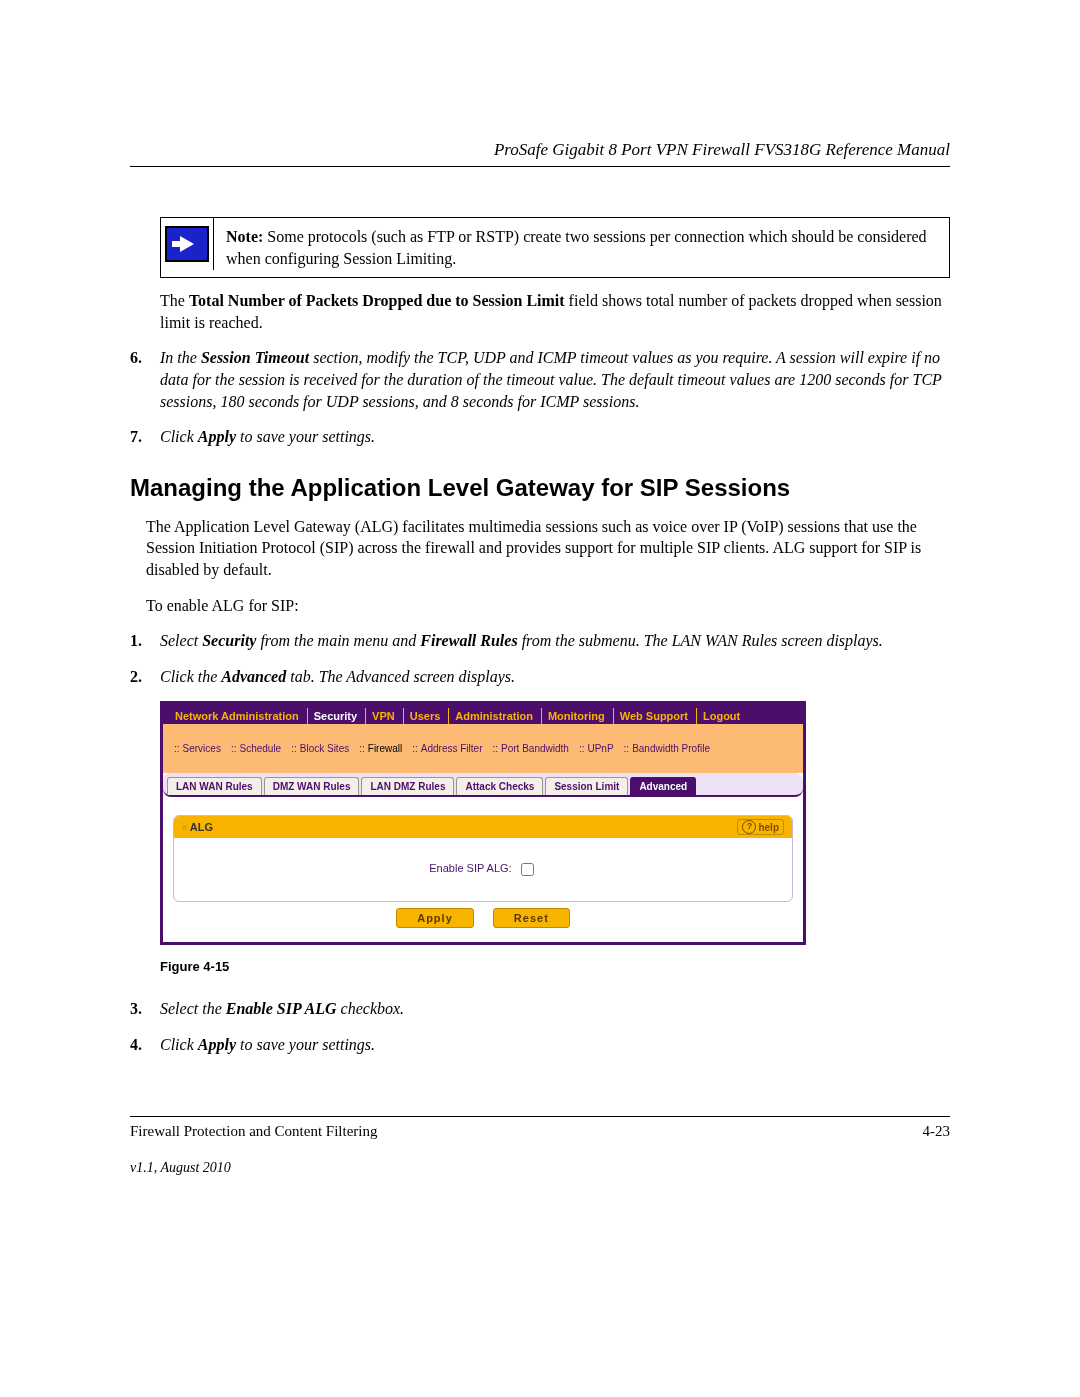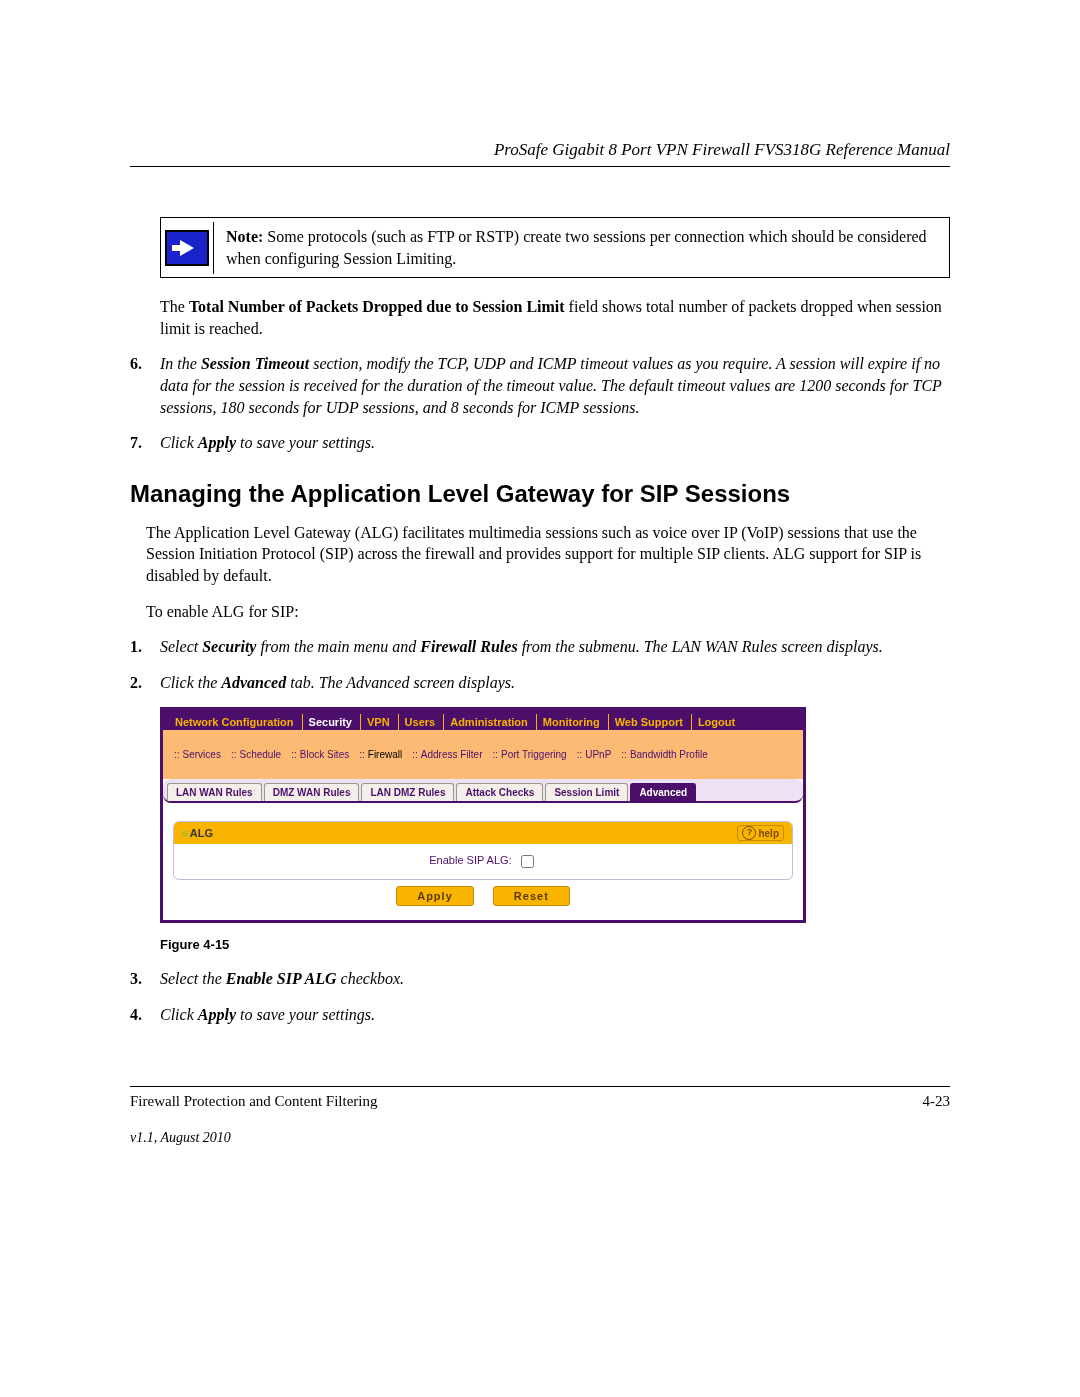--- a/index.html
+++ b/index.html
@@ -22,23 +22,23 @@
     margin-bottom: 6px;
   }
   .header-rule {
     border: none;
     border-top: 1.5px solid #000;
     margin: 0 0 50px 0;
   }
 
   .note-box {
     border: 1.5px solid #000;
-    margin: 0 0 18px 30px;
-    display: flex;
-    align-items: center;
+    margin: 0 0 12px 30px;
+    display: flex;
+    align-items: flex-start;
   }
   .note-icon-cell {
     border-right: 1.5px solid #000;
     width: 54px;
     display:flex;
     align-items:center;
     justify-content:center;
     padding: 8px 4px;
   }
   .note-icon {
@@ -187,21 +187,21 @@
     font-size:10px;
     display:flex; align-items:center; gap:2px;
   }
   .help-q {
     display:inline-block; width:12px;height:12px;
     border:1px solid #7a4b00; border-radius:50%;
     text-align:center; line-height:11px; font-size:9px; font-weight:bold;
   }
   .panel-field-row {
     text-align: center;
-    padding: 8px 0;
+    padding: 22px 0;
     font-size: 11px;
     color: #4b0f6b;
   }
   .panel-field-row input { vertical-align: middle; margin-left:6px; }
 
   .button-row {
     text-align: center;
     padding: 6px 0 2px 0;
   }
   .btn {
@@ -214,21 +214,21 @@
     border: 1px solid #c58b00;
     border-radius: 3px;
     margin: 0 8px;
     letter-spacing: 1px;
   }
 
   .figure-caption {
     font-family: Arial, Helvetica, sans-serif;
     font-weight: bold;
     font-size: 13px;
-    margin: 14px 0 16px 0;
+    margin: 14px 0 24px 0;
   }
 
   .footer-rule {
     border: none;
     border-top: 1.5px solid #000;
     margin: 60px 0 6px 0;
   }
   .footer-line {
     display:flex; justify-content:space-between;
     font-size:15px;
@@ -291,36 +291,36 @@
   <div class="list-item">
     <div class="list-num">2.</div>
     <div class="list-body">
       <span>Click the </span><b>Advanced</b><span> tab. The Advanced screen displays.</span>
     </div>
   </div>
 
   <div class="figure-wrap">
     <div class="screenshot">
       <div class="tabs1" id="tabs1">
-          <span class="tab1">Network Configuration</span>
+          <span class="tab1">Network Administration</span>
           <span class="tab1 active">Security</span>
           <span class="tab1">VPN</span>
           <span class="tab1">Users</span>
           <span class="tab1">Administration</span>
           <span class="tab1">Monitoring</span>
           <span class="tab1">Web Support</span>
           <span class="tab1">Logout</span>
         </div>
       <div class="tabs2" id="tabs2">
           <span class="tab2">Services</span>
           <span class="tab2">Schedule</span>
           <span class="tab2">Block Sites</span>
           <span class="tab2 active">Firewall</span>
           <span class="tab2">Address Filter</span>
-          <span class="tab2">Port Triggering</span>
+          <span class="tab2">Port Bandwidth</span>
           <span class="tab2">UPnP</span>
           <span class="tab2">Bandwidth Profile</span>
         </div>
       <div class="tabs3" id="tabs3">
           <span class="tab3">LAN WAN Rules</span>
           <span class="tab3">DMZ WAN Rules</span>
           <span class="tab3">LAN DMZ Rules</span>
           <span class="tab3">Attack Checks</span>
           <span class="tab3">Session Limit</span>
           <span class="tab3 active">Advanced</span>

